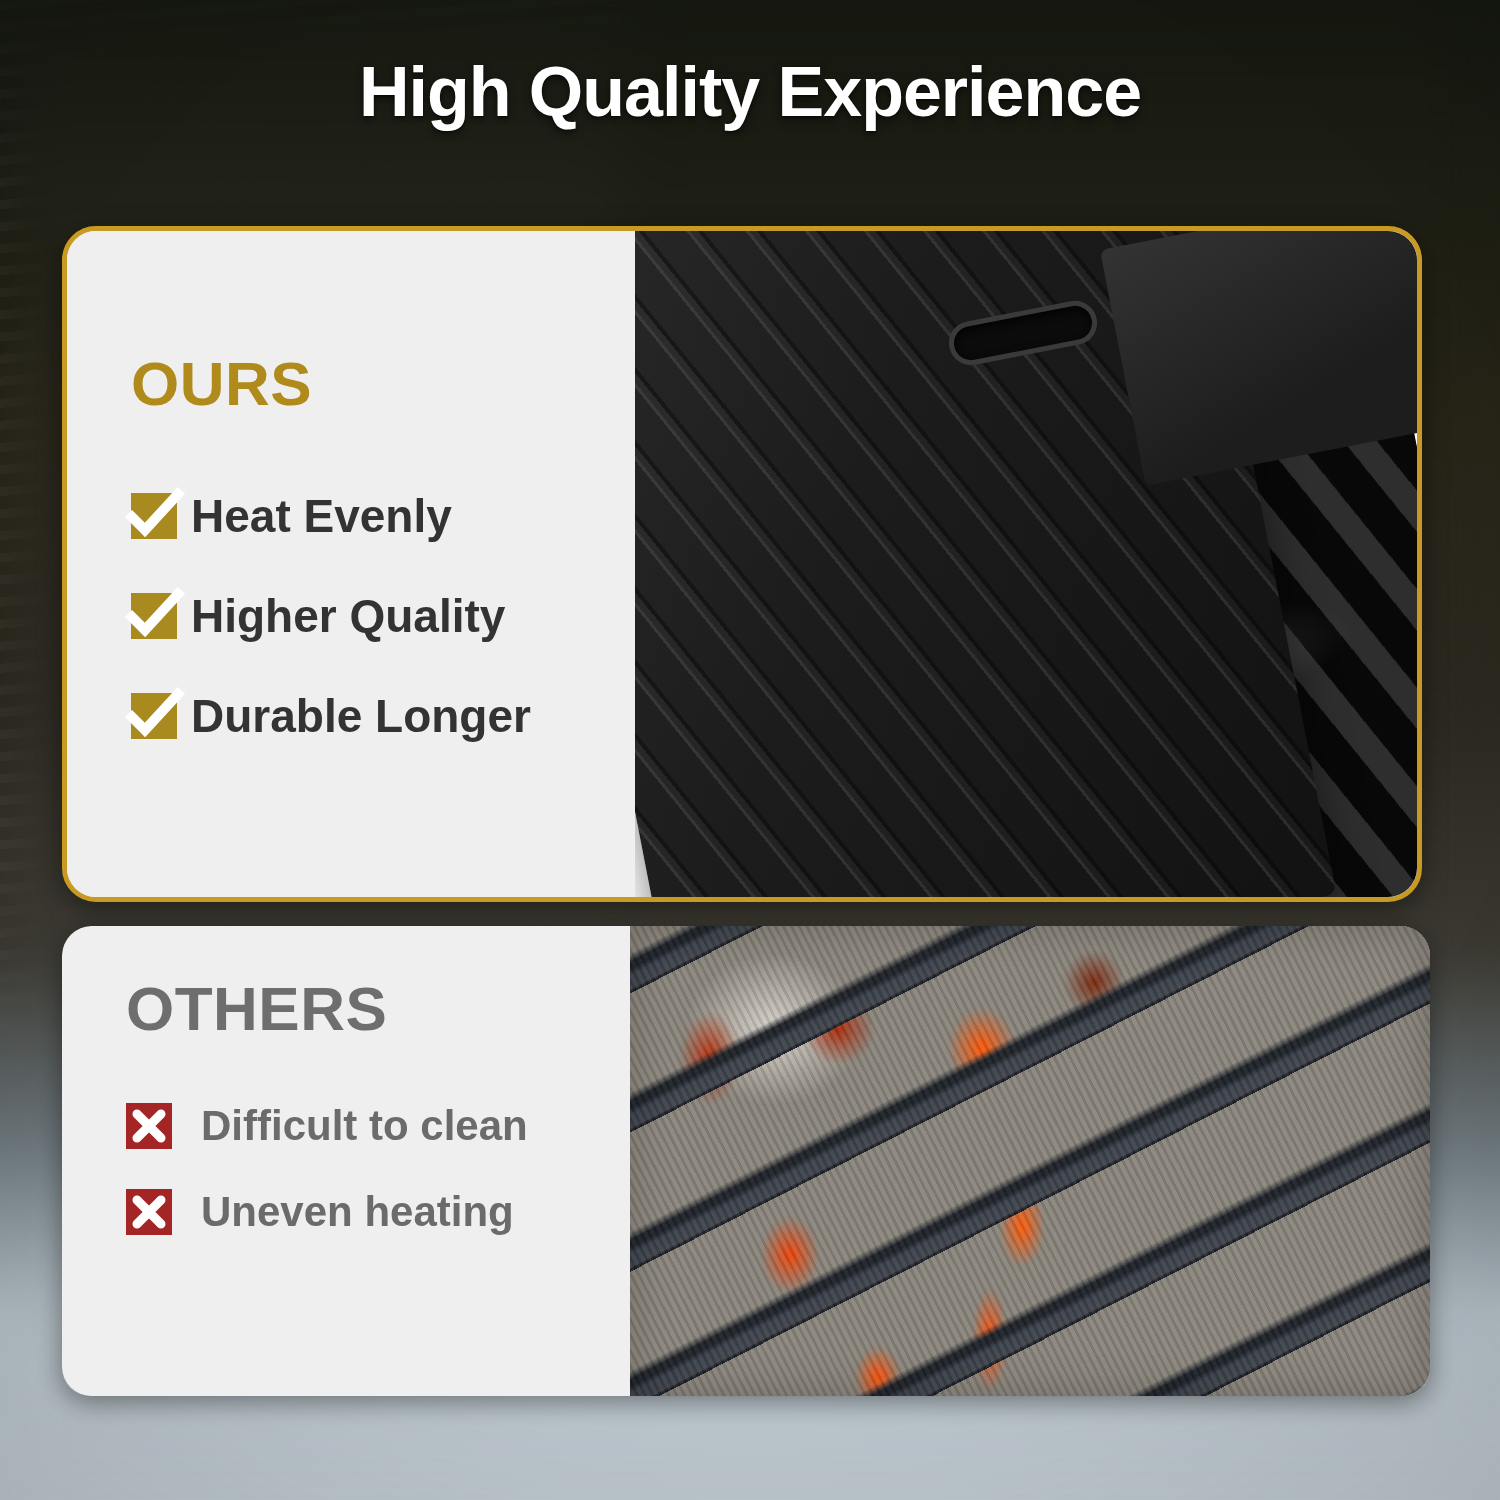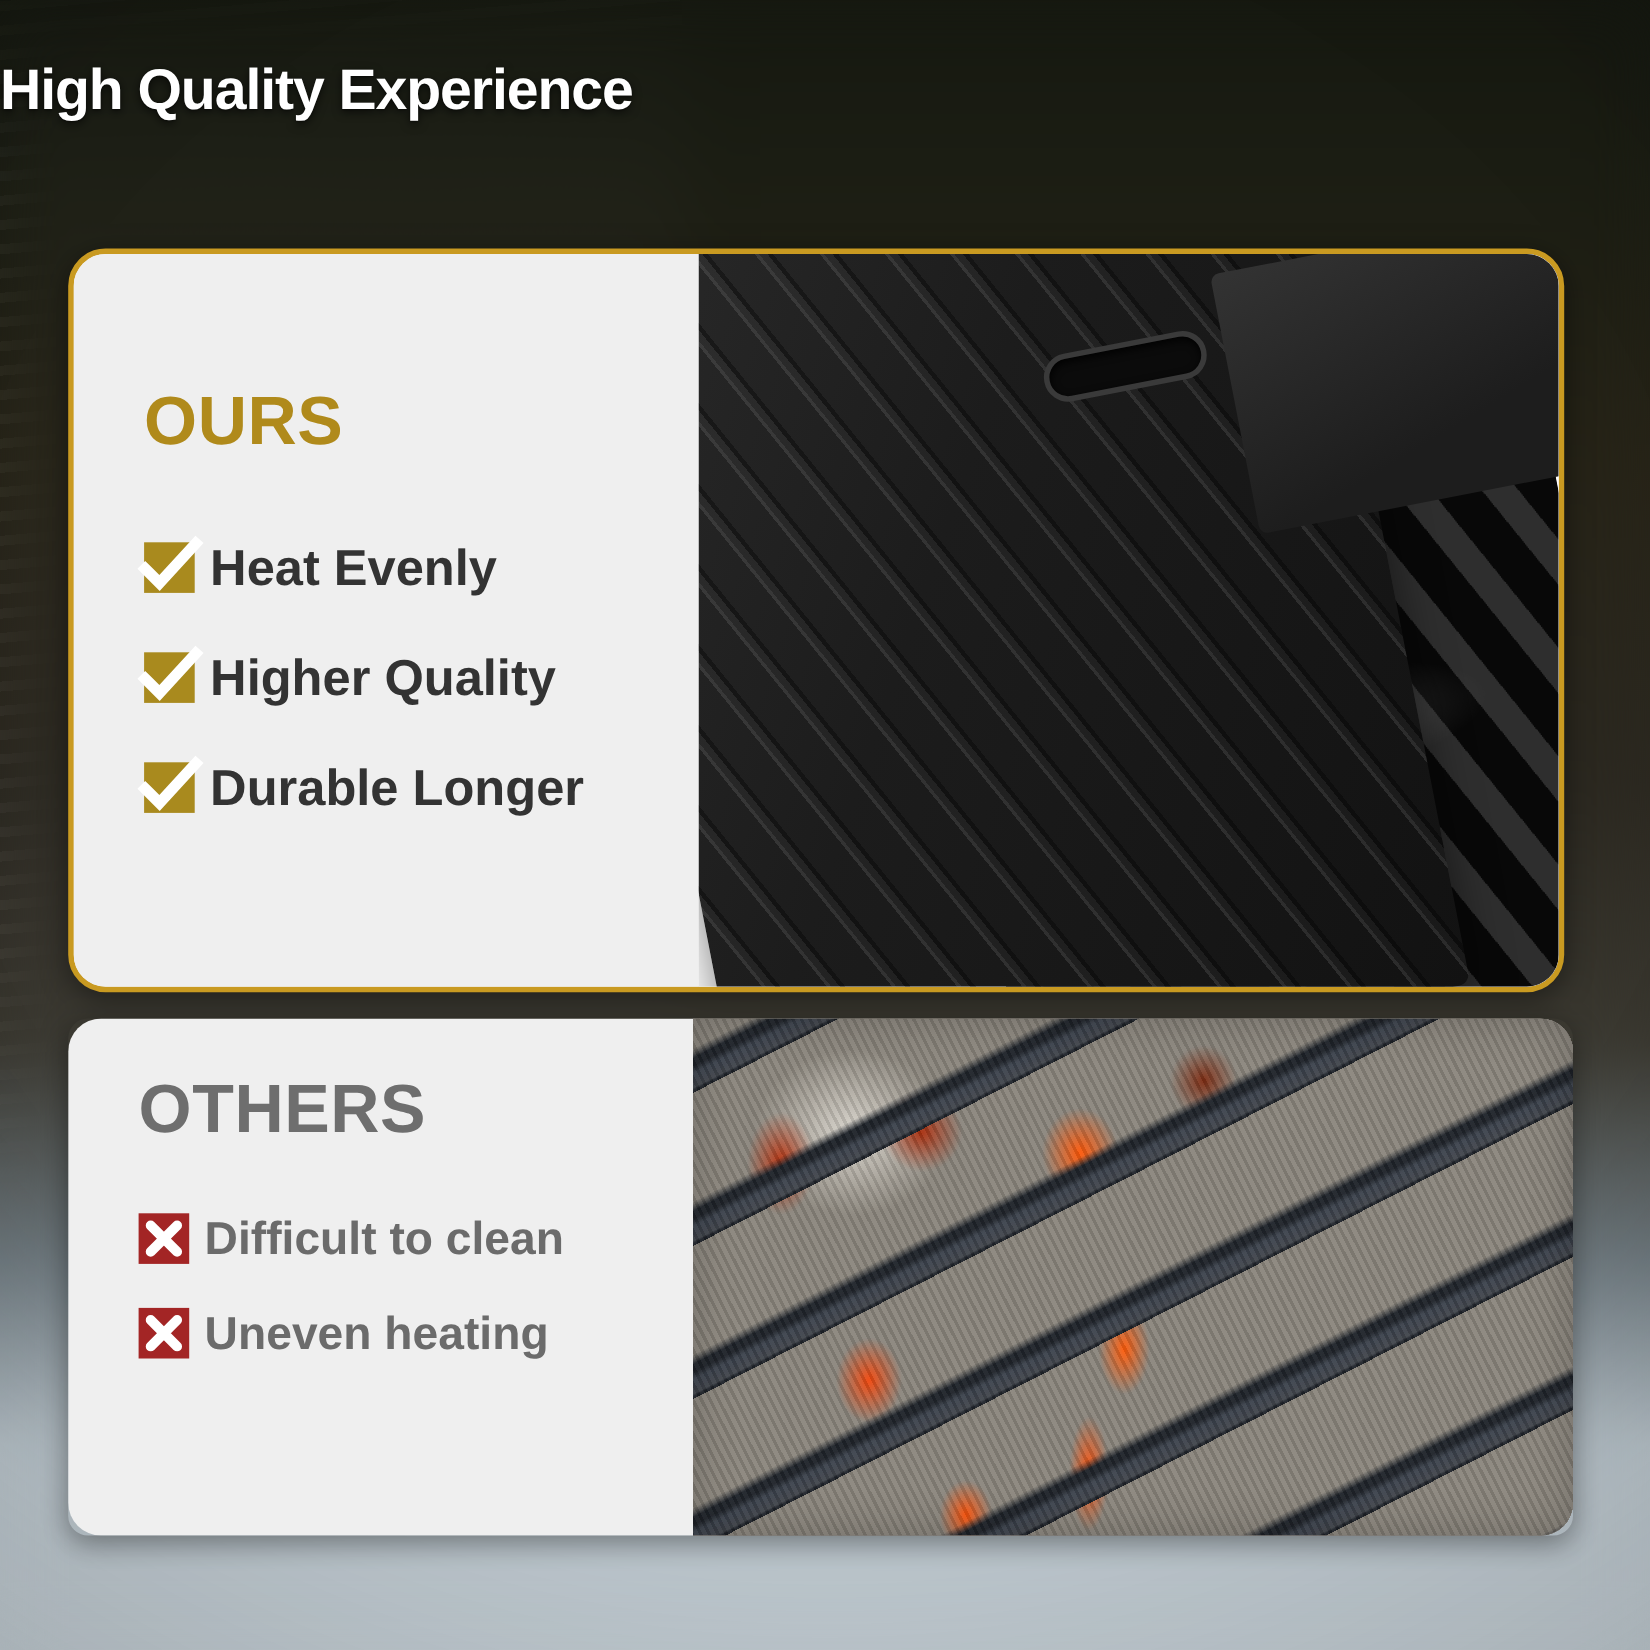--- a/index.html
+++ b/index.html
@@ -53,39 +53,39 @@
             mask-image:linear-gradient(180deg, transparent 0%, #000 16%, #000 56%, transparent 70%);
   }
   .bg-blur{ backdrop-filter:blur(26px); -webkit-backdrop-filter:blur(26px); }
   .bg-vignette{
     background:radial-gradient(ellipse 120% 105% at 50% 42%, rgba(0,0,0,0) 40%, rgba(0,0,0,.34) 100%);
   }
 
   
   .title{
     position:absolute; top:52px; left:0; width:100%;
-    text-align:left;
-    font-size:52px; font-weight:bold; color:#ffffff;
+    text-align:center;
+    font-size:70px; font-weight:bold; color:#ffffff;
     letter-spacing:-1px;
     text-shadow:0 3px 9px rgba(0,0,0,.62), 0 1px 2px rgba(0,0,0,.5);
   }
 
   
   .card{ position:absolute; overflow:hidden; }
 
   .card-ours{
     left:62px; top:226px; width:1360px; height:676px;
     border:5px solid #c99a21;
     border-radius:34px;
     box-shadow:0 6px 26px rgba(0,0,0,.42);
     background:#f0f0f0;
   }
   .card-others{
     left:62px; top:926px; width:1368px; height:470px;
-    border-radius:18px;
+    border-radius:28px;
     box-shadow:0 6px 26px rgba(0,0,0,.40);
     background:transparent;
   }
 
   .panel{
     position:absolute; left:0; top:0; bottom:0;
     background:#efefef;
     z-index:3;
     text-align:right;
   }
@@ -112,21 +112,21 @@
   }
   .mark svg{ display:block; overflow:visible; }
   .mark-ours{ background:#a98a1e; }
   .mark-others{ background:#a32525; }
 
   .item-text{ font-weight:bold; white-space:nowrap; }
   .list-ours .item-text{ font-size:46px; color:#333333; margin-left:14px; }
   .list-others .item-text{ font-size:42px; color:#6b6b6b; margin-left:14px; }
 
   .list-ours li{ margin-bottom:46px; }
-  .list-others li{ margin-bottom:38px; }
+  .list-others li{ margin-bottom:38px;gap:15px; }
 
   
   .photo{ position:absolute; right:0; top:0; bottom:0; overflow:hidden; }
   .card-ours .photo{ left:568px; background:#ffffff; }
 
   .griddle-white{ position:absolute; inset:0; background:#fefefe; }
   .griddle-body{
     position:absolute; left:-14%; top:3%; width:86%; height:118%;
     background:linear-gradient(120deg,#2a2a2a 0%, #1c1c1c 40%, #121212 100%);
     transform:rotate(-11deg); transform-origin:left top;

